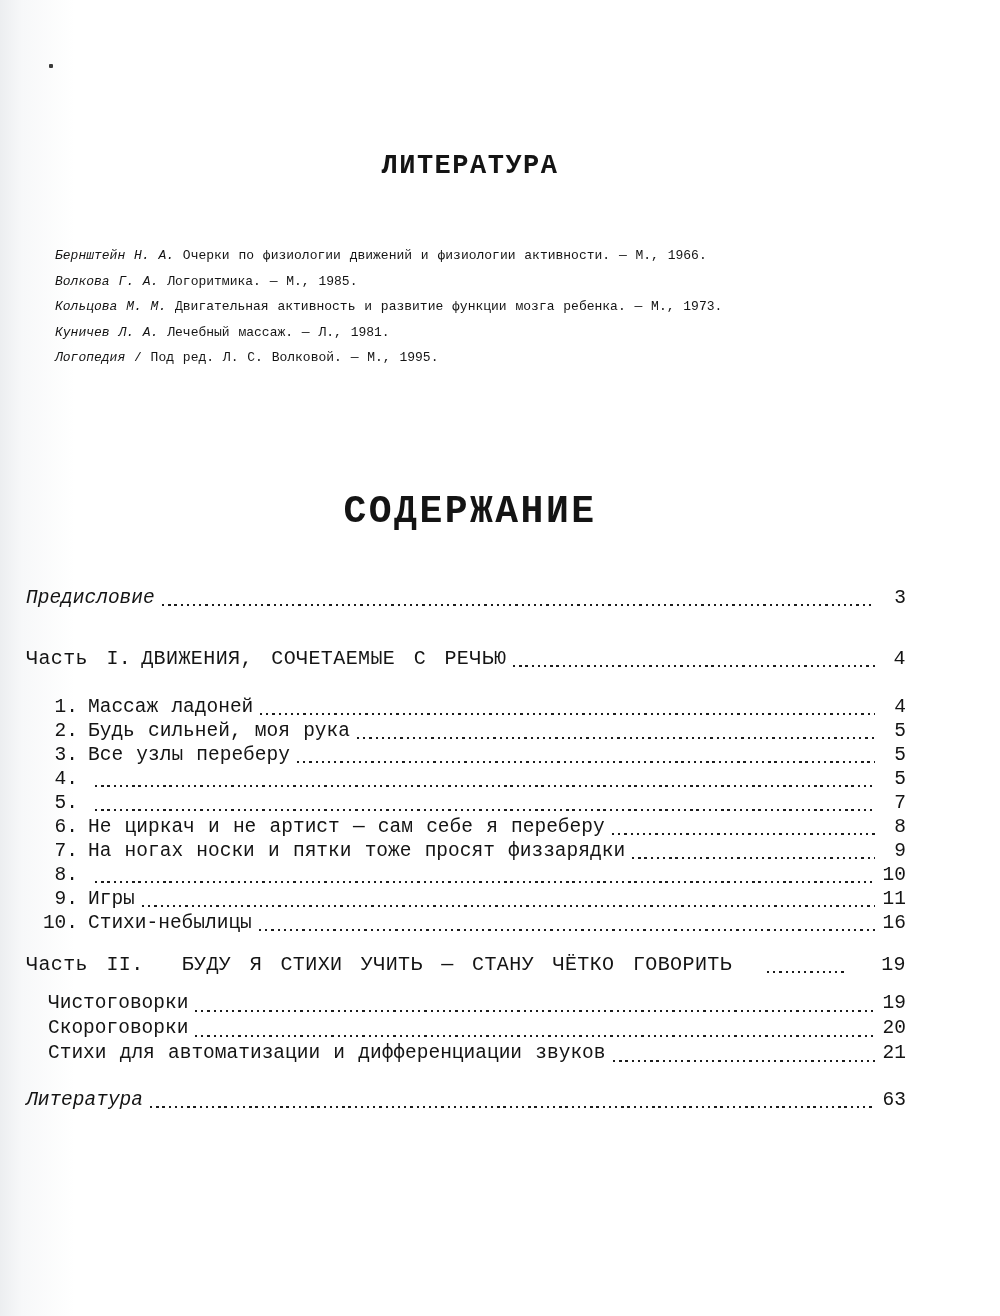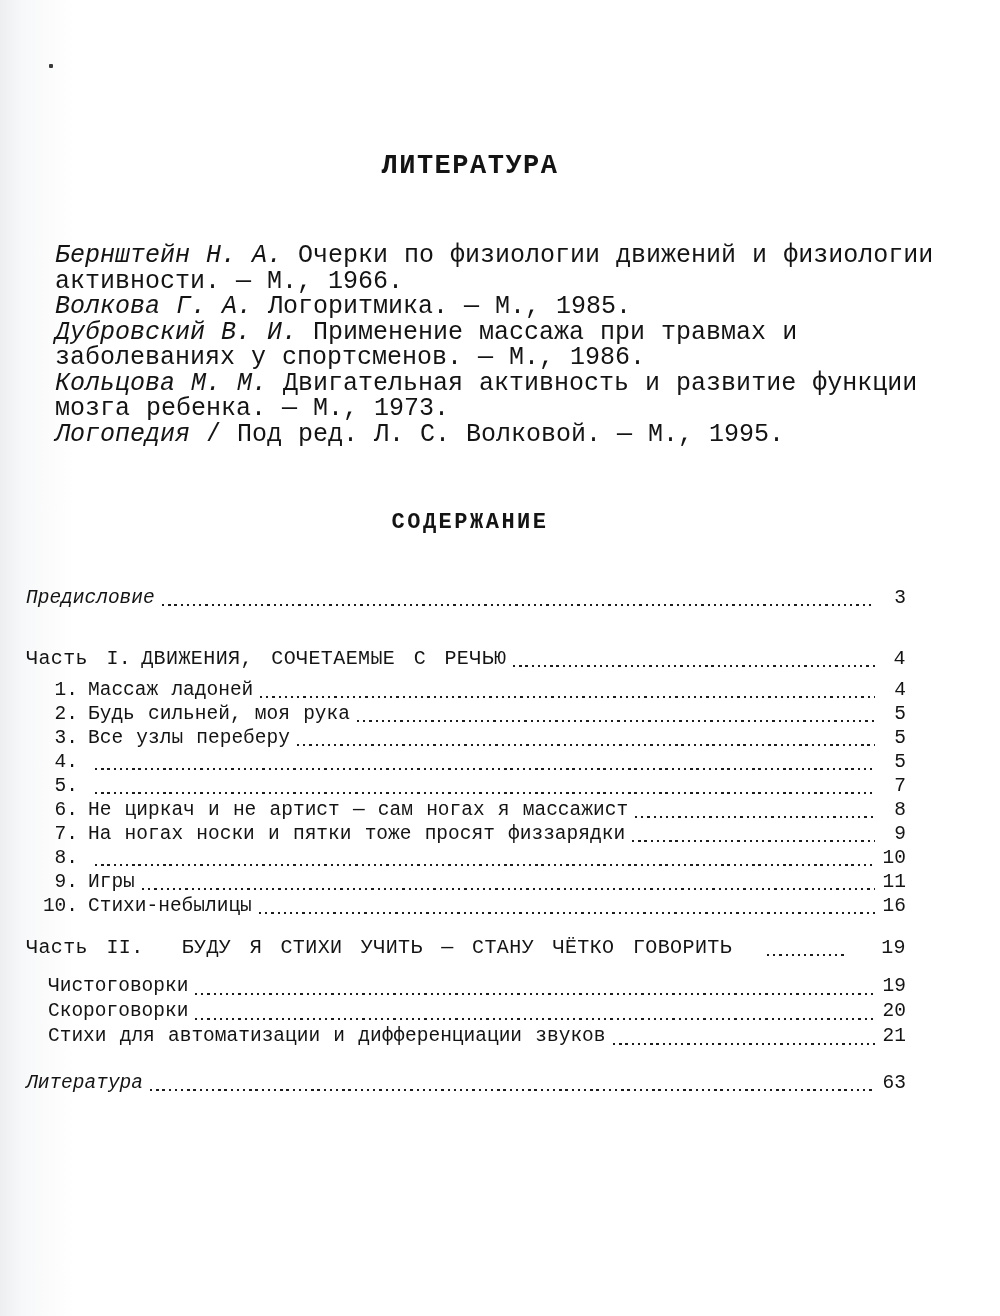--- a/index.html
+++ b/index.html
@@ -34,31 +34,31 @@
     width: 940px;
     text-align: center;
     font-weight: bold;
   }
   #lit-title {
     top: 151px;
     font-size: 27px;
     letter-spacing: 1.5px;
   }
   #contents-title {
-    top: 510px;
-    font-size: 22px;
+    top: 490px;
+    font-size: 38px;
     letter-spacing: 2.5px;
   }
   
   .biblio {
     position: absolute;
     top: 243px;
     left: 55px;
     width: 890px;
-    font-size: 25px;
+    font-size: 13px;
     line-height: 25.5px;
     word-spacing: 1px;
   }
   .biblio-entry .author {
     font-style: italic;
   }
   
   .toc {
     position: absolute;
     top: 586px;
@@ -94,21 +94,21 @@
   }
   .part-row {
     font-size: 20px;
     word-spacing: 6px;
     letter-spacing: 0.4px;
   }
   .part-row .part-prefix {
     margin-right: 10px;
   }
   .part1-row {
-    margin-bottom: 7px;
+    margin-bottom: 24px;
     justify-content: flex-end;
   }
   .part2-row {
     margin-top: 18px;
     margin-bottom: 14px;
     gap: 28px;
   }
   .num-item .num {
     flex: 0 0 52px;
     text-align: right;
@@ -130,24 +130,24 @@
   <span class="scan-speck"></span>
 
   <div class="section-title" id="lit-title">ЛИТЕРАТУРА</div>
 
   <div class="biblio">
 
       <div class="biblio-entry"><span class="author">Бернштейн Н. А.</span><span> Очерки по физиологии движений и физиологии активности. — М., 1966.</span></div>
 
       <div class="biblio-entry"><span class="author">Волкова Г. А.</span><span> Логоритмика. — М., 1985.</span></div>
 
-      <div class="biblio-entry"><span class="author">Дубровский В. И.</span><span> Применение массажа при травмах и заболеваниях у спортсменов. — М., 1986.</span></div>
 
       <div class="biblio-entry"><span class="author">Кольцова М. М.</span><span> Двигательная активность и развитие функции мозга ребенка. — М., 1973.</span></div>
 
+      <div class="biblio-entry"><span class="author">Куничев Л. А.</span><span> Лечебный массаж. — Л., 1981.</span></div>
 
       <div class="biblio-entry"><span class="author">Логопедия</span><span> / Под ред. Л. С. Волковой. — М., 1995.</span></div>
     </div>
 
   <div class="section-title" id="contents-title">СОДЕРЖАНИЕ</div>
 
   <div class="toc">
 
     <div class="toc-row preface-row">
       <span class="italic-label">Предисловие</span>
@@ -192,21 +192,21 @@
         </div>
 
         <div class="toc-row num-item">
           <span class="num">5.</span>
           <span class="leader"></span>
           <span class="pg">7</span>
         </div>
 
         <div class="toc-row num-item">
           <span class="num">6.</span>
-          <span>Не циркач и не артист — сам ногах я массажист</span>
+          <span>Не циркач и не артист — сам себе я переберу</span>
           <span class="leader"></span>
           <span class="pg">8</span>
         </div>
 
         <div class="toc-row num-item">
           <span class="num">7.</span>
           <span>На ногах носки и пятки тоже просят физзарядки</span>
           <span class="leader"></span>
           <span class="pg">9</span>
         </div>

